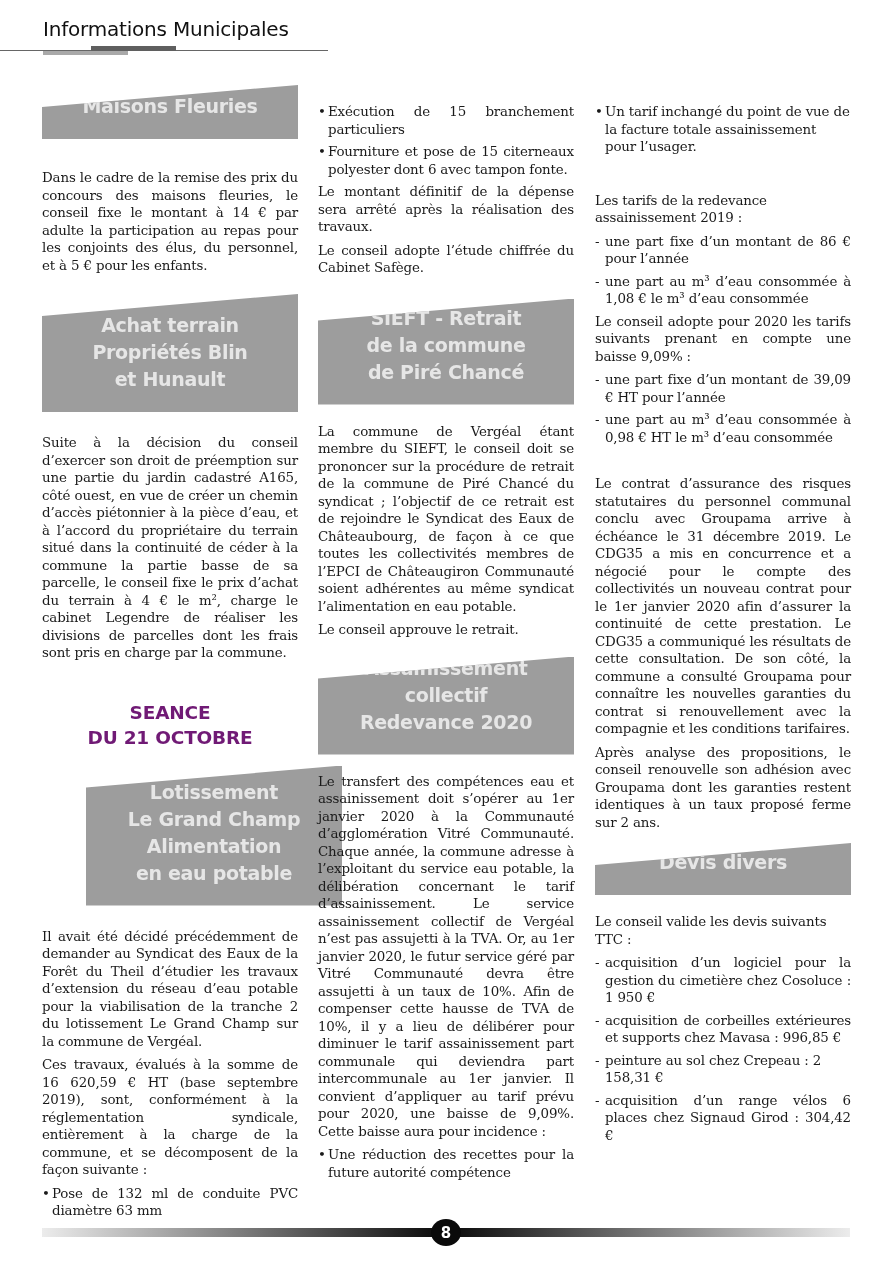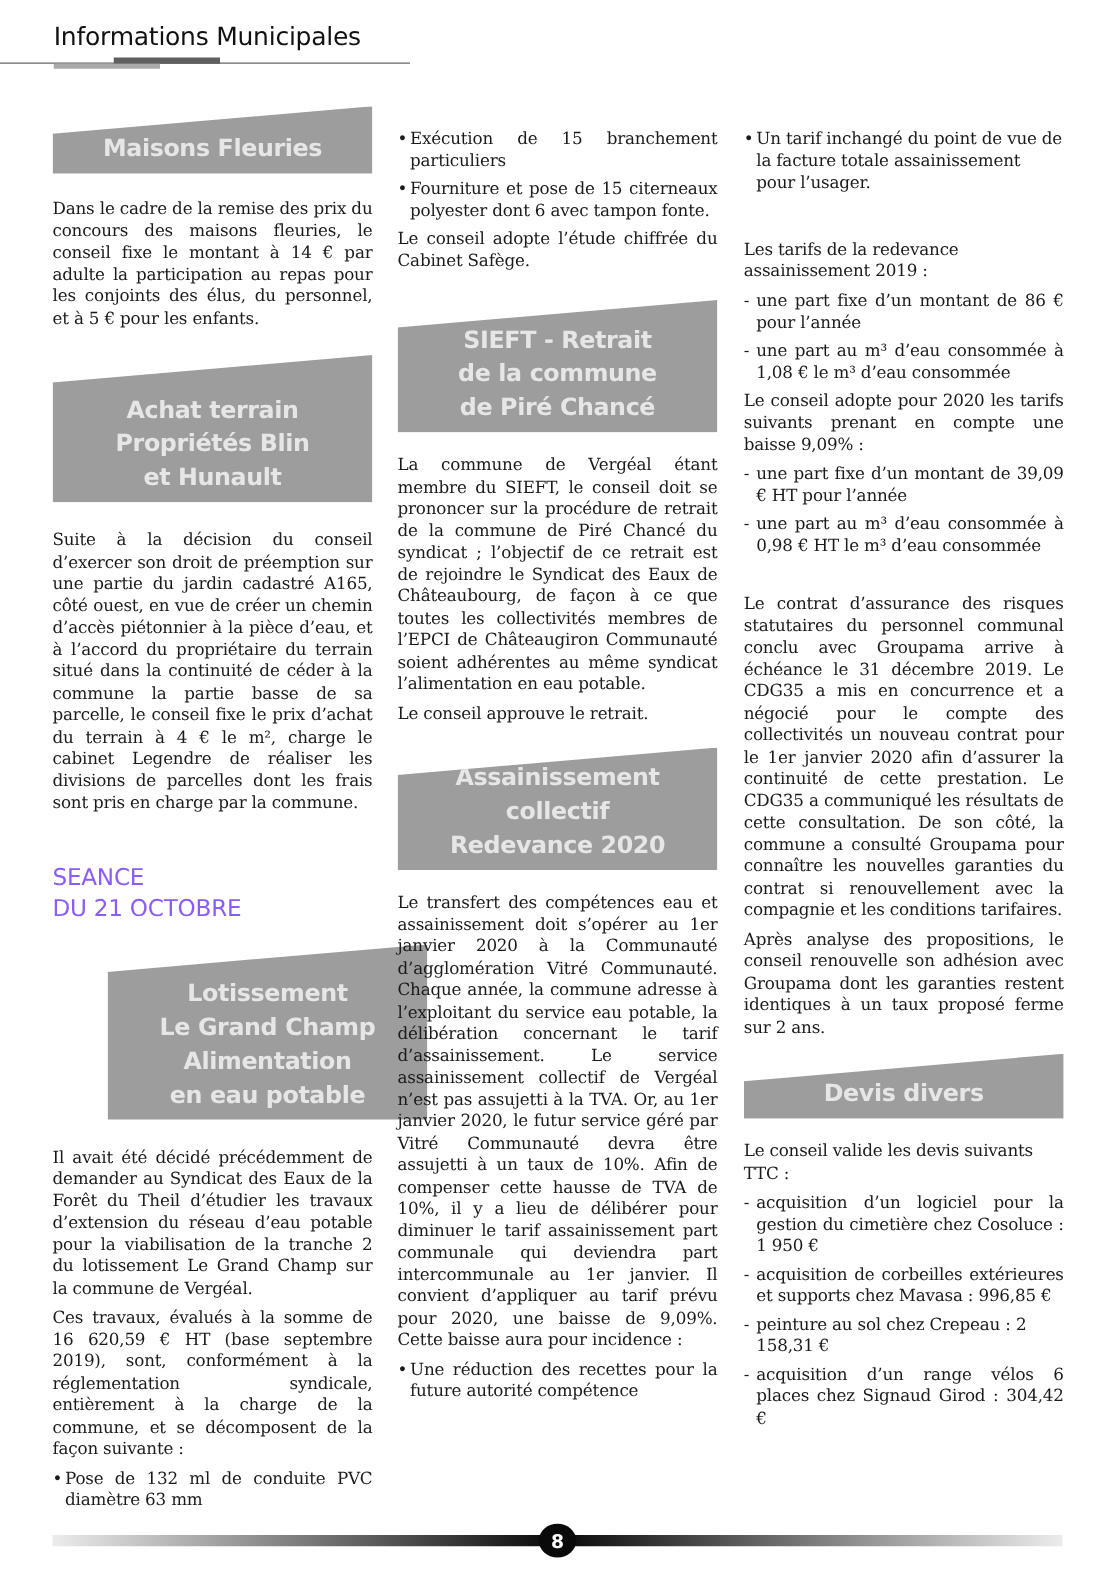--- a/index.html
+++ b/index.html
@@ -16,35 +16,35 @@
   
   .col { position: absolute; width: 256px; }
   .col-1 { left: 42px; top: 85px; }
   .col-2 { left: 318px; top: 103px; }
   .col-3 { left: 595px; top: 103px; }
 
   
   .banner { position: relative; width: 256px; background: #9d9d9d;
             clip-path: polygon(0 var(--skew), 100% 0, 100% 100%, 0 100%);
             display: flex; align-items: flex-end; justify-content: center;
-            padding-bottom: 6px; }
+            padding-bottom: 19px; }
   .banner-text { font-family: "DejaVu Sans", sans-serif; font-weight: bold; color: #e6e6e6;
                  font-size: 19px; line-height: 27px; text-align: center; white-space: pre-line; letter-spacing: -0.3px; }
   .b-short { --skew: 22px; height: 54px; }
   .b-three { --skew: 22px; height: 130px; }
   .b-four { --skew: 22px; height: 136px; margin-left: 44px; }
 
   .p { font-size: 13.4px; line-height: 17.5px; text-align: justify; margin-bottom: 6px; letter-spacing: -0.15px; }
   .p-bold { font-weight: normal; text-align: left; margin-top: 36px; }
   .bullet, .dash { display: flex; font-size: 13.4px; line-height: 17.5px; margin-bottom: 5px; letter-spacing: -0.15px; }
   .bullet .mark { width: 10px; flex: none; }
   .dash .mark { width: 10px; flex: none; }
   .bullet .txt, .dash .txt { flex: 1; text-align: justify; }
 
-  .seance { font-family: "DejaVu Sans", sans-serif; font-weight: normal; font-size: 18.5px; line-height: 25px; white-space: pre-line; color: #8b5cf6; margin: 38px 0 16px; letter-spacing: -0.2px; }
+  .seance { font-family: "DejaVu Sans", sans-serif; font-weight: bold; font-size: 18.5px; line-height: 25px; text-align: center; white-space: pre-line; color: #701a75; margin: 38px 0 16px; letter-spacing: -0.2px; }
   .gap-m { height: 18px; }
 
   
   .footer-bar { position: absolute; left: 42px; top: 1228px; width: 808px; height: 9px;
                 background: linear-gradient(to right, #ececec 0%, #7a7a7a 25%, #111 48%, #111 52%, #7a7a7a 75%, #ececec 100%); }
   .page-number { position: absolute; left: 431px; top: 1219px; width: 30px; height: 27px; border-radius: 50%;
                  background: #0a0a0a; color: #fff; font-family: "DejaVu Sans", sans-serif; font-weight: bold; font-size: 15px;
                  display: flex; align-items: center; justify-content: center; }
 </style>
 </head>
@@ -56,21 +56,21 @@
   <div class="header-bar-dark"></div>
   <div class="header-bar-light"></div>
 </div>
 
 <div class="col col-1">
   <section>
     <div class="banner b-short">
       <div class="banner-text">Maisons Fleuries</div>
     </div>
     <div class="gap-m"></div>
-    <p class="p" style="margin-top:2px">Dans le cadre de la remise des prix du concours des maisons fleuries, le conseil fixe le montant à 14 € par adulte la participation au repas pour les conjoints des élus, du personnel, et à 5 € pour les enfants.</p>
+    <p class="p" style="margin-top:12px">Dans le cadre de la remise des prix du concours des maisons fleuries, le conseil fixe le montant à 14 € par adulte la participation au repas pour les conjoints des élus, du personnel, et à 5 € pour les enfants.</p>
   </section>
 
   <div style="height:14px"></div>
 
   <section>
     <div class="banner b-three" style="height:118px">
       <div class="banner-text">Achat terrain
 Propriétés Blin
 et Hunault</div>
     </div>
@@ -101,20 +101,21 @@
 <div class="col col-2">
   <section>
     <div class="bullet">
       <span class="mark">•</span>
       <span class="txt">Exécution de 15 branchement particuliers</span>
     </div>
     <div class="bullet">
       <span class="mark">•</span>
       <span class="txt">Fourniture et pose de 15 citerneaux polyester dont 6 avec tampon fonte.</span>
     </div>
+    <p class="p">Le montant définitif de la dépense sera arrêté après la réalisation des travaux.</p>
     <p class="p">Le conseil adopte l’étude chiffrée du Cabinet Safège.</p>
   </section>
 
   <div style="height:16px"></div>
 
   <section>
     <div class="banner b-three" style="height:106px">
       <div class="banner-text">SIEFT - Retrait
 de la commune
 de Piré Chancé</div>

